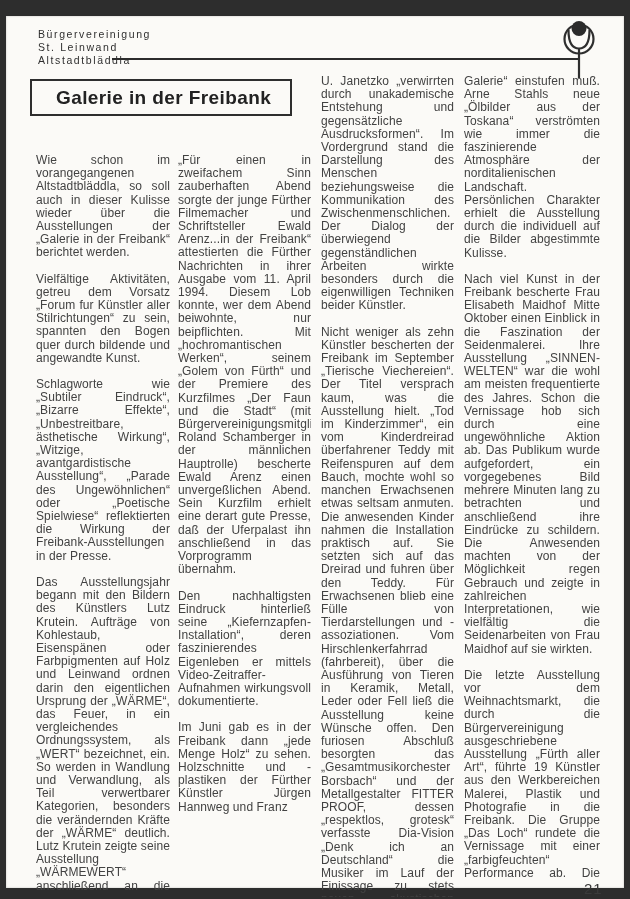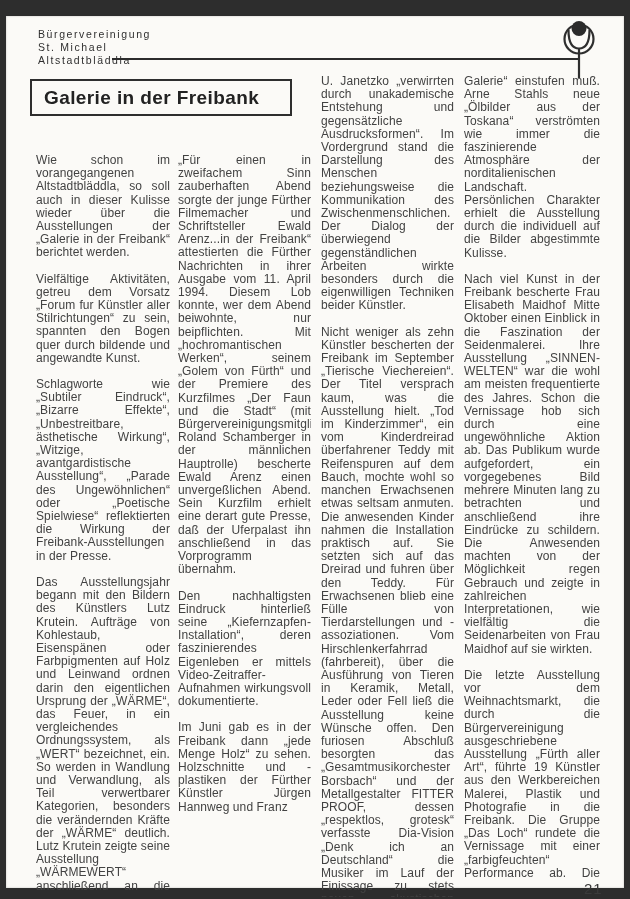--- a/index.html
+++ b/index.html
@@ -24,21 +24,21 @@
     position:absolute;top:42px;left:106px;width:466px;height:2px;
     background:#2c2c2c;
   }
   .logo{position:absolute;top:1px;left:550px;}
   .title-box{
     position:absolute;top:63px;left:24px;width:258px;height:33px;
     border:2px solid #2e2e2e;background:#fbfaf7;
     display:flex;align-items:center;
   }
   .title-box span{
-    padding-left:12px;font-size:19px;font-weight:bold;
+    padding-left:24px;font-size:19px;font-weight:bold;
     letter-spacing:.4px;color:#222;white-space:nowrap;
   }
   .col{
     position:absolute;overflow:hidden;
     font-size:12px;line-height:13.2px;
     color:#424242;text-align:justify;
     letter-spacing:.1px;
   }
   .col p{margin:0 0 13px 0;}
   .col1{left:30px;top:138px;width:134px;height:740px;}
@@ -50,21 +50,21 @@
     font-size:15px;color:#3a3a3a;letter-spacing:1px;
   }
 </style>
 </head>
 <body>
 
 <div class="page">
 
   <div class="masthead">
     <div>Bürgervereinigung</div>
-    <div>St. Michael</div>
+    <div>St. Leinwand</div>
     <div>Altstadtbläddla</div>
   </div>
 
   <div class="masthead-rule"></div>
 
   <svg class="logo" width="46" height="62" viewBox="0 0 46 62" aria-hidden="true">
     <circle cx="23" cy="22" r="14.5" fill="none" stroke="#2e2e2e" stroke-width="2.2"></circle>
     <circle cx="23" cy="11.5" r="7.5" fill="#2b2b2b"></circle>
     <path d="M12.5,13 C12.5,26 16,31.5 23,31.5 C30,31.5 33.5,26 33.5,13" fill="none" stroke="#2e2e2e" stroke-width="2.2"></path>
     <line x1="23" y1="31.5" x2="23" y2="61" stroke="#2e2e2e" stroke-width="2.2"></line>

